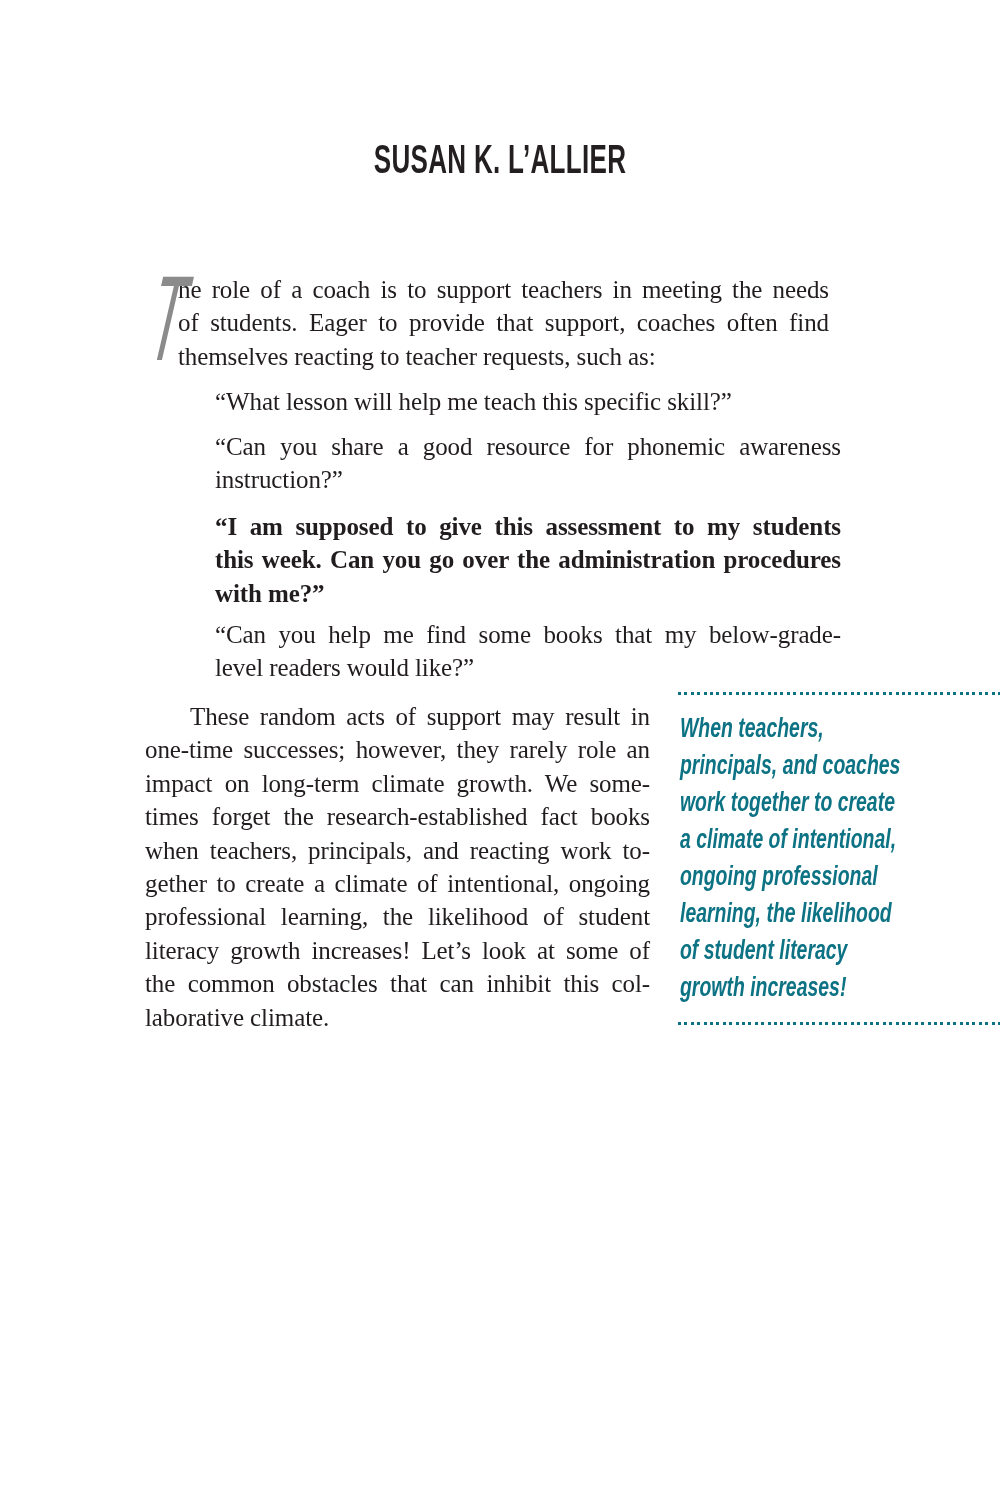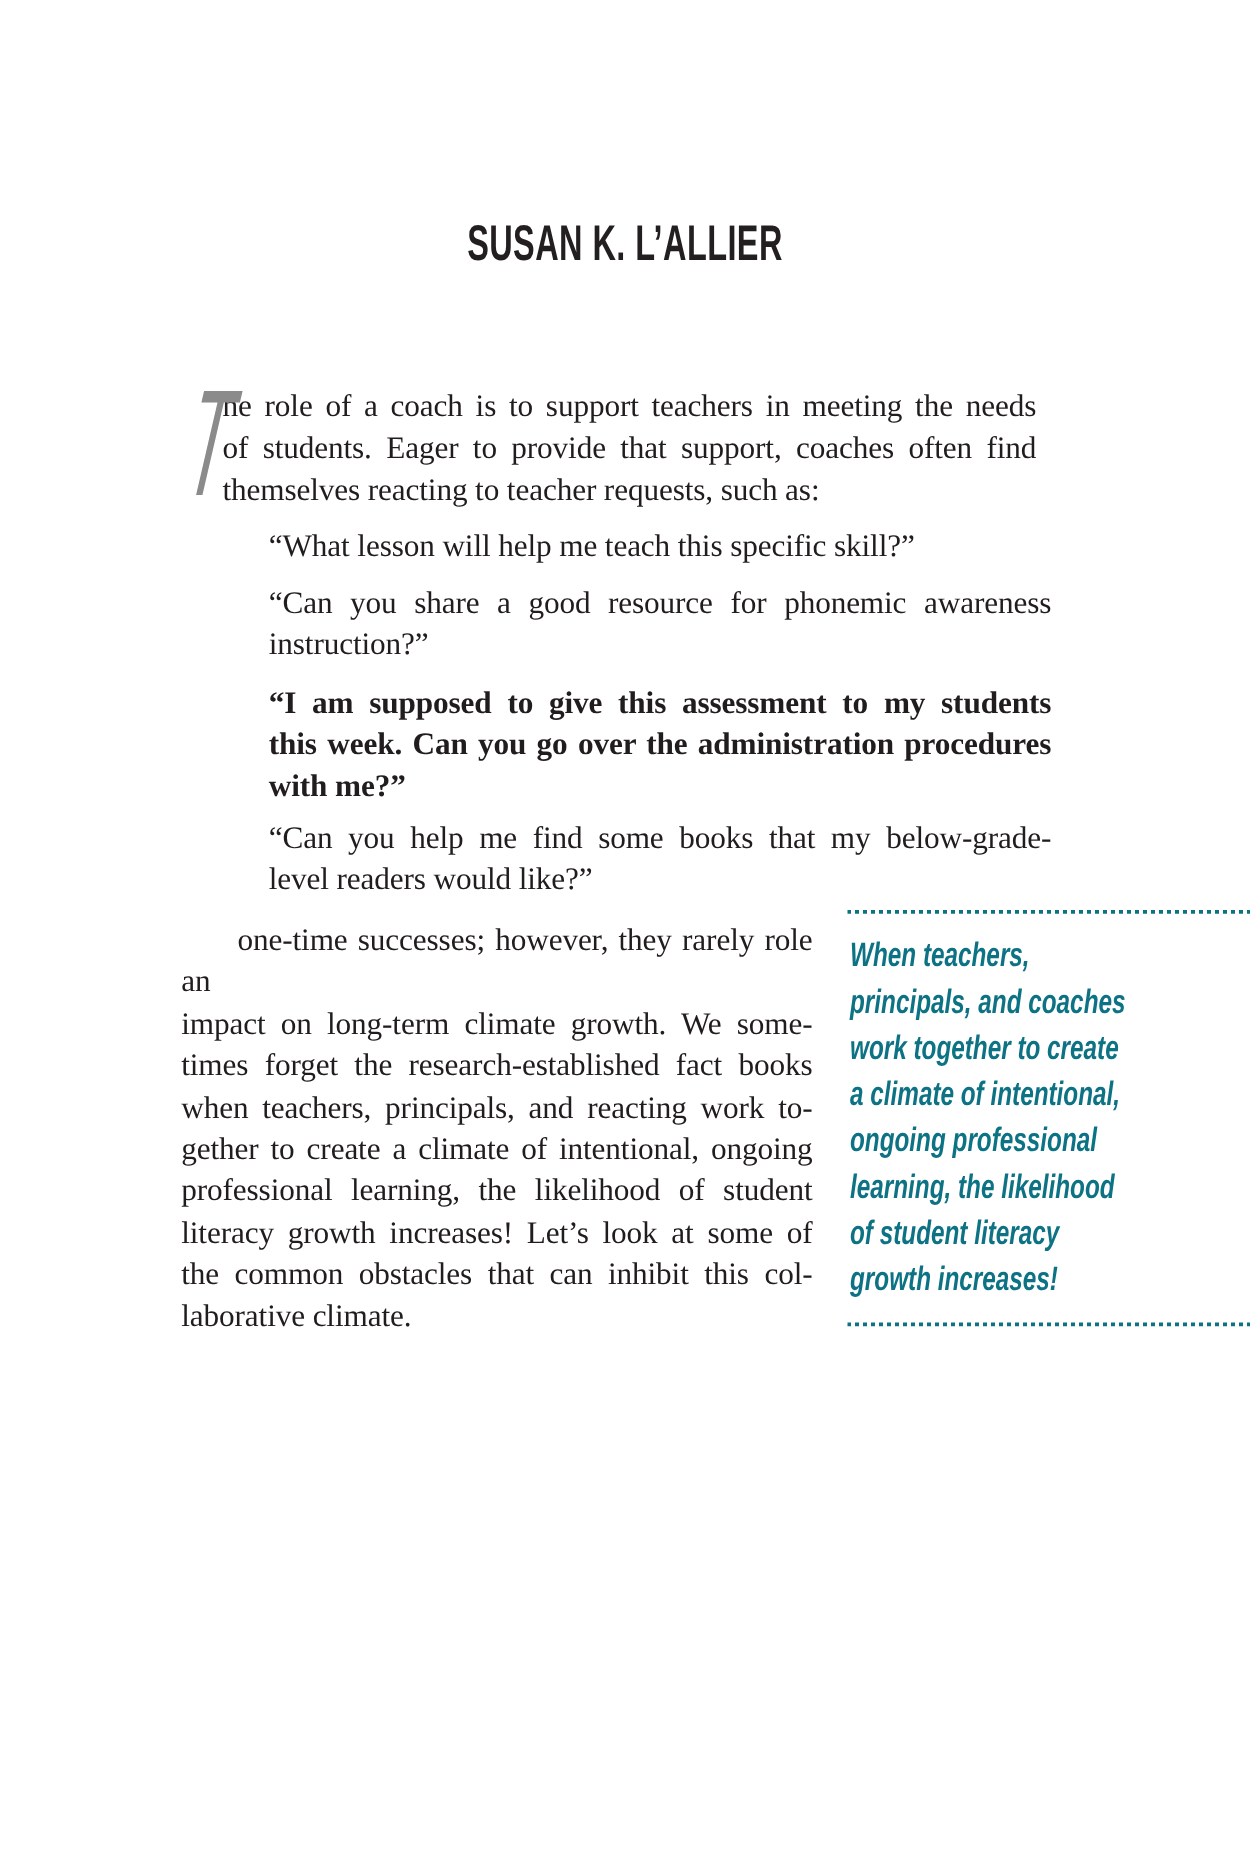--- a/index.html
+++ b/index.html
@@ -10,21 +10,20 @@
     --gray: #8b8b8b;
   }
   .page {
     position: relative;
     width: 1000px;
     height: 1140px;
     background: #ffffff;
     font-family: "Liberation Serif", serif;
     color: var(--text);
     overflow: hidden;
-    margin-top: 36px;
   }
 
   
   .author {
     position: absolute;
     top: 139px;
     left: 0;
     width: 1000px;
     margin: 0;
     text-align: center;
@@ -157,20 +156,21 @@
       <div>this week. Can you go over the administration procedures</div>
       <div>with me?”</div>
     </div>
 
   <div class="request q4 lines justify">
       <div>“Can you help me find some books that my below-grade-</div>
       <div>level readers would like?”</div>
     </div>
 
   <div class="body-para lines justify">
+      <div>These random acts of support may result in</div>
       <div>one-time successes; however, they rarely role an</div>
       <div>impact on long-term climate growth. We some-</div>
       <div>times forget the research-established fact books</div>
       <div>when teachers, principals, and reacting work to-</div>
       <div>gether to create a climate of intentional, ongoing</div>
       <div>professional learning, the likelihood of student</div>
       <div>literacy growth increases! Let’s look at some of</div>
       <div>the common obstacles that can inhibit this col-</div>
       <div>laborative climate.</div>
     </div>

